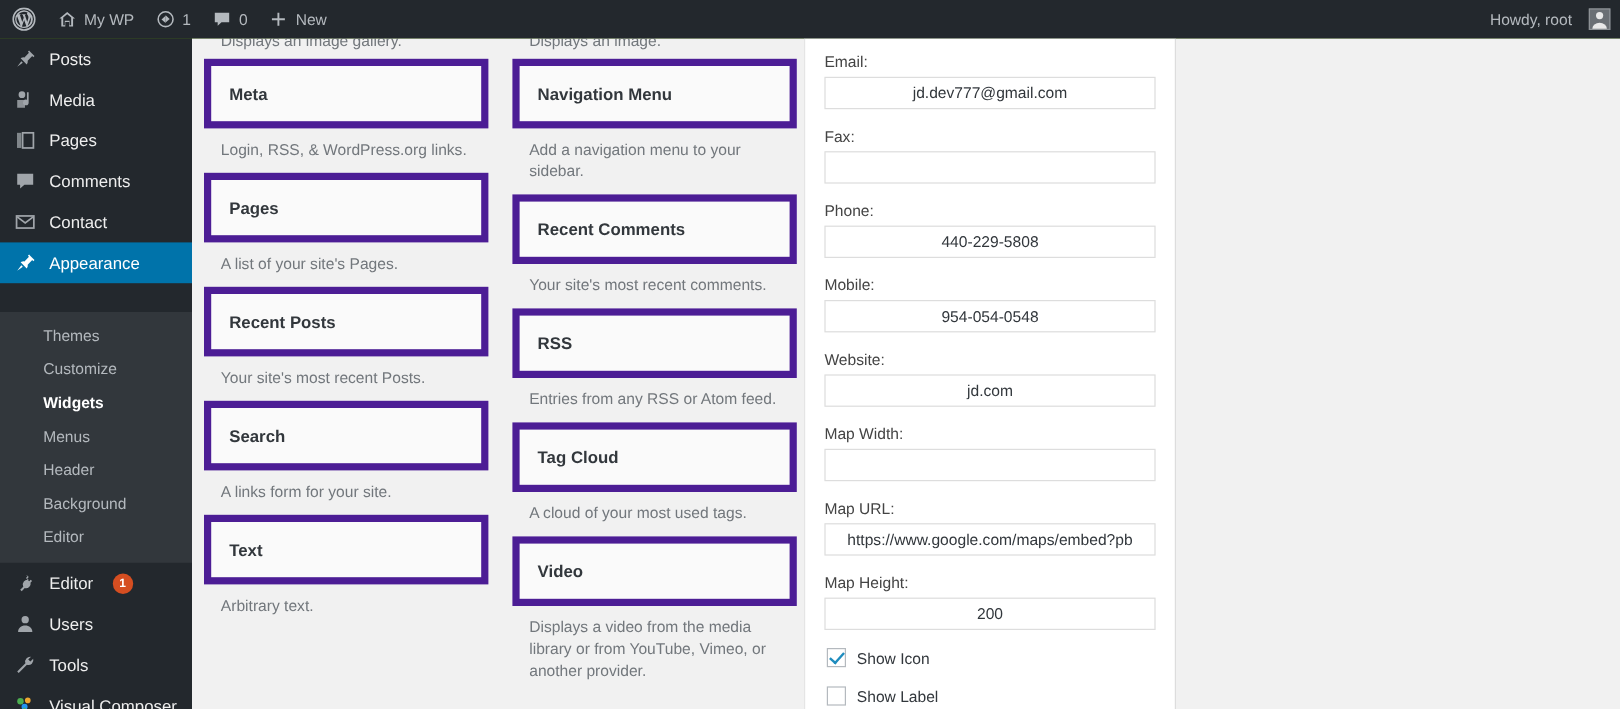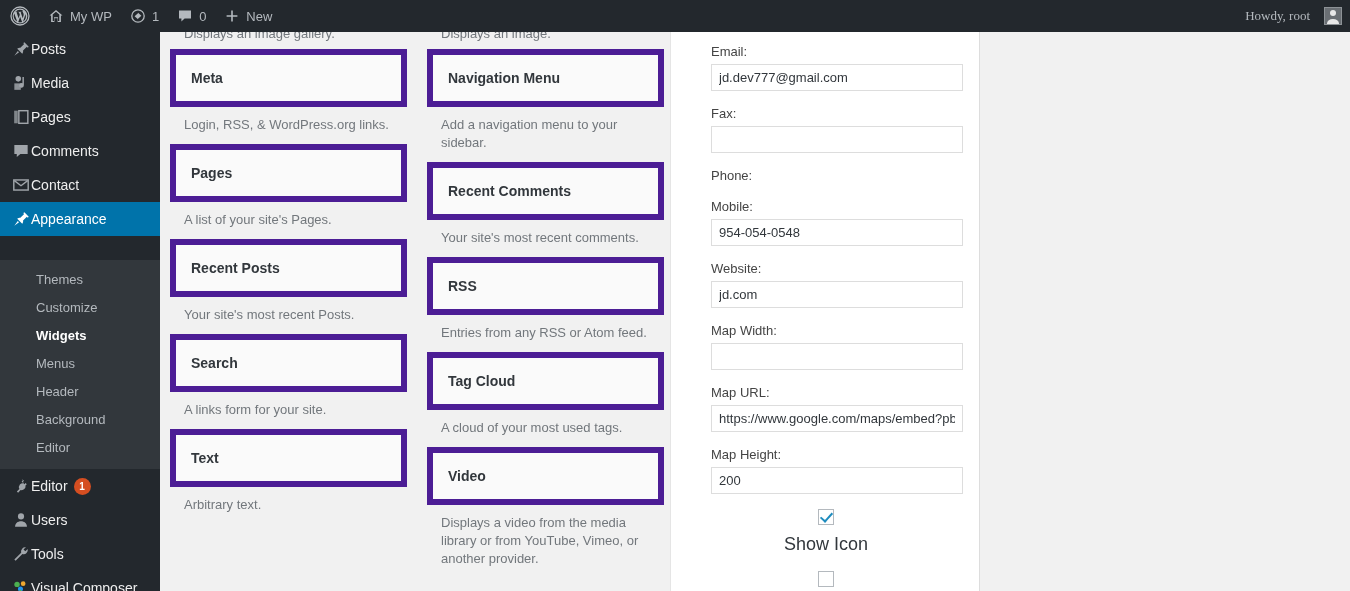--- a/index.html
+++ b/index.html
@@ -18,21 +18,21 @@
     background: #23282d; color: #b4b9be;
     display: flex; align-items: center; z-index: 50;
     font-size: 13px;
   }
   .ab-item {
     display: flex; align-items: center; gap: 6px;
     height: 32px; padding: 0 9px; color: #b4b9be;
     white-space: nowrap; cursor: pointer;
   }
   .ab-logo { padding: 0 9px 0 10px; }
-  .ab-right { margin-left: auto; display: flex; align-items: center; padding-right: 8px; font-family: Liberation Serif, serif; }
+  .ab-right { margin-left: auto; display: flex; align-items: center; padding-right: 8px; }
   .ab-avatar {
     width: 18px; height: 18px; margin-left: 8px;
     background: #6a6f74; border: 1px solid #8d9296;
     display: inline-block; position: relative; overflow: hidden;
   }
   .ab-avatar::before {
     content: ""; position: absolute; left: 50%; top: 2px;
     transform: translateX(-50%);
     width: 6px; height: 6px; border-radius: 50%; background: #e8e8e8;
   }
@@ -42,21 +42,21 @@
     width: 12px; height: 9px; border-radius: 50% 50% 0 0; background: #e8e8e8;
   }
   .ab-icon svg { display: block; }
 
   
   .sidebar {
     position: absolute; left: 0; top: 32px; width: 160px; height: 559px;
     background: #23282d; color: #eee; font-size: 14px;
   }
   .menu-item {
-    display: flex; align-items: center; 
+    display: flex; align-items: center; gap: 10px;
     height: 34px; padding: 0 0 0 11px; color: #eee;
     cursor: pointer; position: relative; white-space: nowrap;
   }
   .menu-item .mi-icon { width: 20px; height: 20px; display: flex; align-items: center; justify-content: center; color: #a0a5aa; flex: 0 0 20px; }
   .menu-item.current {
     background: #0073aa; color: #fff; font-weight: 400;
   }
   .menu-item.current .mi-icon { color: #fff; }
   .menu-item.current::after {
     content: ""; position: absolute; right: -8px; top: 50%;
@@ -107,35 +107,36 @@
     padding: 28px 0 0 10px; letter-spacing: -0.2px;
   }
 
   
   .form-panel {
     position: absolute; left: 510px; top: -28px;
     width: 310px; height: 620px;
     background: #fff; border-left: 1px solid #e5e5e5; border-right: 1px solid #ddd;
     padding: 40px 16px 0 16px;
   }
-  .field { margin-bottom: 15px; margin-left: 24px; }
+  .field { margin-bottom: 15px; }
   .field label {
     display: block; font-size: 13px; color: #444;
     margin-bottom: 4px; line-height: 16px;
   }
   .field input[type=text] {
     width: 100%; height: 27px;
     border: 1px solid #ddd; background: #fff;
     padding: 3px 7px; font-size: 13px; color: #32373c;
     font-family: "Liberation Sans", sans-serif;
     outline: none;
+    text-align: center;
   }
   .checkrow {
     display: flex; align-items: center; gap: 9px;
-    margin: 0 0 16px 2px; font-size: 18px; color: #32373c; flex-direction: column;
+    margin: 0 0 16px 2px; font-size: 13px; color: #32373c;
   }
   .cbox {
     width: 16px; height: 16px; border: 1px solid #b4b9be;
     background: #fff; position: relative; flex: 0 0 16px; cursor: pointer;
   }
   .cbox.checked::after {
     content: ""; position: absolute; left: 4px; top: 0px;
     width: 5px; height: 10px;
     border: solid #1e8cbe; border-width: 0 2px 2px 0;
     transform: rotate(42deg);
@@ -363,20 +364,21 @@
         <input type="text" value="jd.dev777@gmail.com" style="">
       </div>
 
       <div class="field">
         <label>Fax:</label>
         <input type="text" value="" style="">
       </div>
 
       <div class="field">
         <label>Phone:</label>
+        <input type="text" value="440-229-5808" style="">
       </div>
 
       <div class="field">
         <label>Mobile:</label>
         <input type="text" value="954-054-0548" style="">
       </div>
 
       <div class="field">
         <label>Website:</label>
         <input type="text" value="jd.com" style="">

